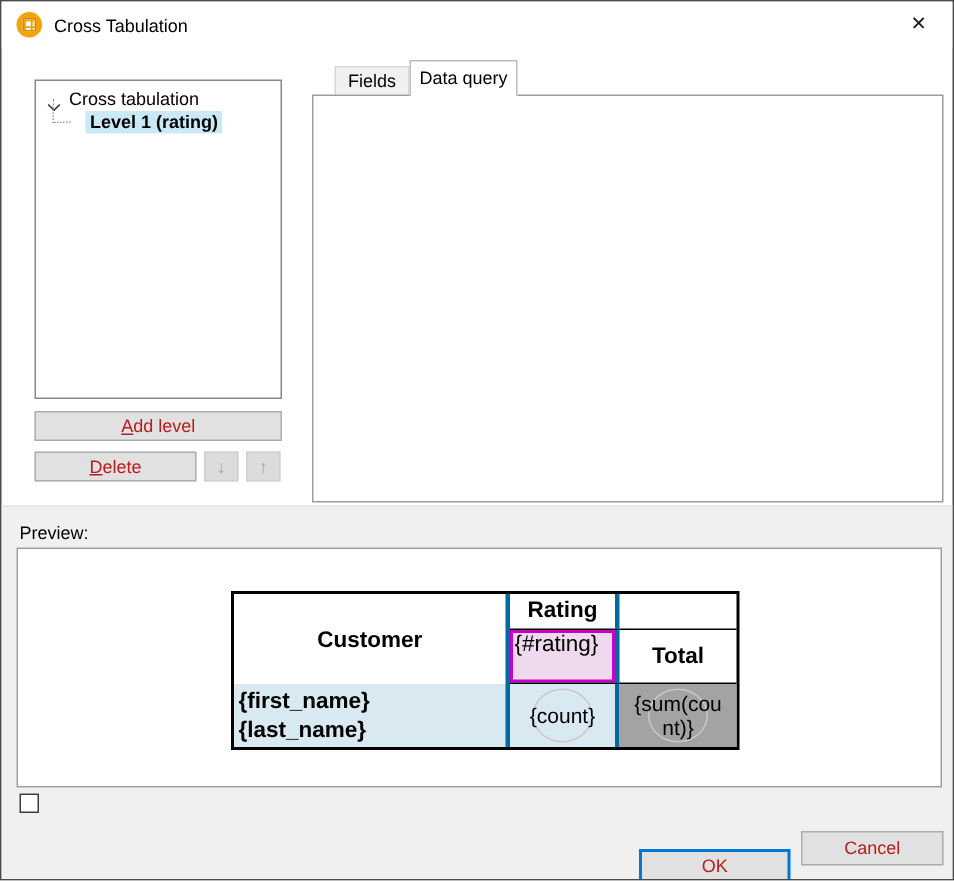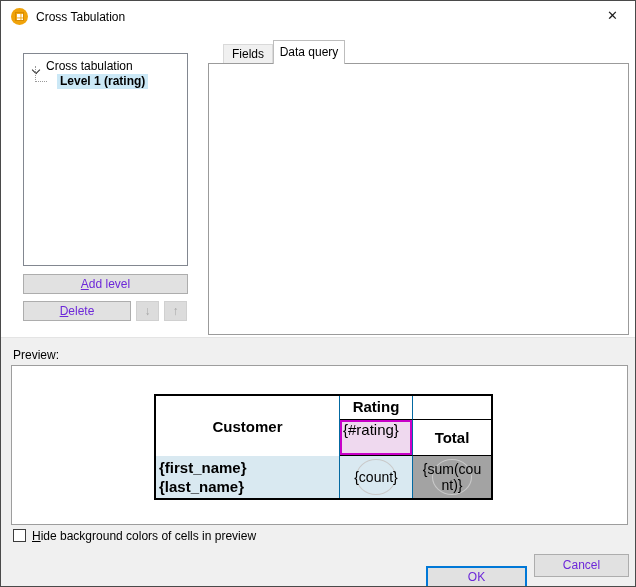--- a/index.html
+++ b/index.html
@@ -17,21 +17,21 @@
   .close-btn { position:absolute; right:0; top:0; width:45px; height:30px; text-align:center; line-height:30px; font-size:13px; color:#1a1a1a; cursor:default; }
 
   
   .tree-panel { position:absolute; left:22px; top:52px; width:165px; height:213px; background:#fff; border:1px solid #828790; }
   .tree-row1 { position:absolute; left:4px; top:4px; height:16px; line-height:16px; }
   .chev { position:absolute; left:5px; top:9px; width:6px; height:6px; border-right:1.4px solid #2b2b2b; border-bottom:1.4px solid #2b2b2b; transform:rotate(45deg); }
   .tree-root-label { position:absolute; left:18px; top:0px; white-space:nowrap; }
   .tree-connector { position:absolute; left:11px; top:12px; width:12px; height:16px; border-left:1px dotted #9a9a9a; border-bottom:1px dotted #9a9a9a; }
   .tree-child { position:absolute; left:33px; top:20px; height:15px; line-height:15px; background:#cbe8f6; padding:0 3px; white-space:nowrap;font-weight:bold; }
 
-  .btn { background:#e1e1e1; border:1px solid #adadad; font-family:"Liberation Sans", sans-serif; font-size:12px; color:#6d28d9; }
+  .btn { background:#e1e1e1; border:1px solid #adadad; font-family:"Liberation Sans", sans-serif; font-size:12px; color:#b91c1c; }
   .btn-addlevel { position:absolute; left:22px; top:273px; width:165px; height:20px; line-height:18px; }
   .btn-delete  { position:absolute; left:22px; top:300px; width:108px; height:20px; line-height:18px; }
   .btn-arrow { position:absolute; top:300px; width:23px; height:20px; line-height:18px; background:#dcdcdc; border:1px solid #d0d0d0; color:#a6a6a6; font-size:12px; text-align:center; }
   .btn-down { left:135px; } .btn-up { left:163px; }
   .mn { text-decoration:underline; }
 
   
   .tab { position:absolute; text-align:center; cursor:default;margin-left:15px; }
   .tab-inactive { left:207px; top:43px; width:50px; height:20px; line-height:19px; background:#f0f0f0; border:1px solid #d9d9d9; border-bottom:none; z-index:1; }
   .tab-active { left:257px; top:39px; width:72px; height:24px; line-height:23px; background:#fff; border:1px solid #bdbdbd; border-bottom:none; z-index:3; }
@@ -63,21 +63,21 @@
   .query-box { position:absolute; left:404px; top:85px; width:222px; height:239px; background:#fff; border:1px solid #7a7a7a; padding:5px 6px; }
   .query-line { line-height:15px; white-space:nowrap; }
 
   
   .bottom-section { position:absolute; left:0; top:336px; width:100%; height:251px; background:#f0f0f0; border-top:1px solid #e4e4e4; }
   .preview-label { position:absolute; left:12px; top:10px; }
   .preview-panel { position:absolute; left:10px; top:27px; width:617px; height:160px; background:#fff; border:1px solid #9d9d9d; }
 
   .xtab { position:absolute; left:142px; top:28px; display:grid; grid-template-columns:184px 73px 78px; grid-template-rows:24px 36px 42px; border:2px solid #000; background:#fff; }
   .xcell { position:relative; overflow:hidden; }
-  .br { border-right:1px solid #0369a1; } .bb { border-bottom:1px solid #000; }
+  .br { border-right:3px solid #0369a1; } .bb { border-bottom:1px solid #000; }
   .xc-customer { grid-column:1; grid-row:1/3; font-weight:bold; font-size:15px; display:flex; align-items:center; justify-content:center; }
   .xc-rating   { grid-column:2; grid-row:1; font-weight:bold; font-size:15px; text-align:center; line-height:22px; }
   .xc-corner   { grid-column:3; grid-row:1; }
   .xc-ratingfield { grid-column:2; grid-row:2; background:#efd9ef; box-shadow:inset 0 0 0 2px #c800c8; font-weight:normal; font-size:15px; line-height:17px; word-break:break-all; padding:1px 3px 0 3px; }
   .xc-total    { grid-column:3; grid-row:2; font-weight:bold; font-size:15px; display:flex; align-items:center; justify-content:center; }
   .xc-rowhdr   { grid-column:1; grid-row:3; background:#d9e9f1; font-weight:bold; font-size:15px; line-height:19px; padding:2px 0 0 3px; }
   .xc-count    { grid-column:2; grid-row:3; background:#d9e9f1; font-size:14px; display:flex; align-items:center; justify-content:center; }
   .xc-sum      { grid-column:3; grid-row:3; background:#a3a3a3; font-size:14px; line-height:16px; text-align:center; word-break:break-all; padding:5px 7px 0 7px; }
   .wm { position:absolute; left:50%; top:50%; width:40px; height:36px; border:1px solid #c9c9c9; border-radius:50%; transform:translate(-50%,-50%); pointer-events:none; }
   .wm-text { position:relative; z-index:1; }
@@ -178,19 +178,18 @@
           <span class="wm-text">{count}</span>
         </div>
         <div class="xcell xc-sum">
           <span class="wm"></span>
           <span class="wm-text">{sum(count)}</span>
         </div>
       </div>
     </div>
 
     <div class="checkbox"></div>
-    <div class="checkbox-label"><span class="mn">H</span><span>ide background colors of cells in preview</span></div>
 
     <button class="btn btn-ok">OK</button>
     <button class="btn btn-cancel">Cancel</button>
   </div>
 
 </div>
 
 </body></html>

